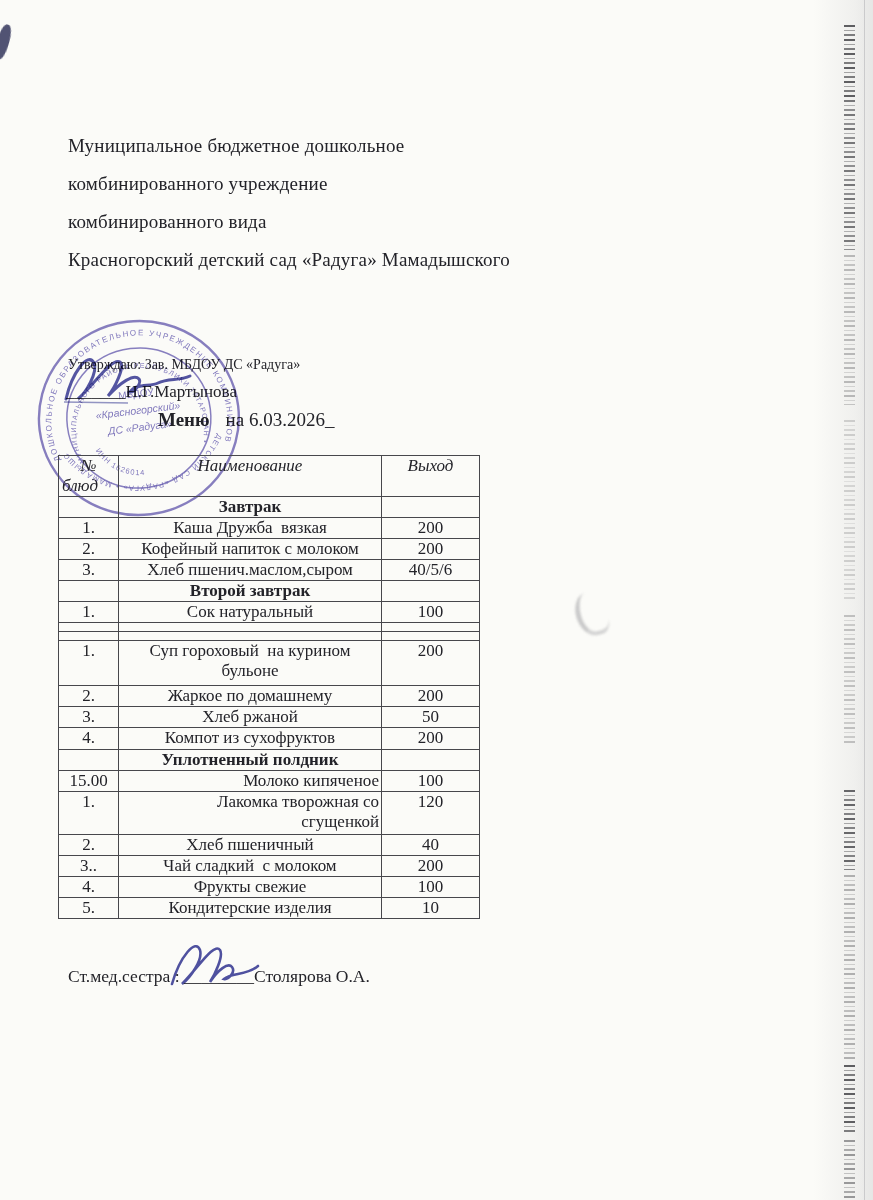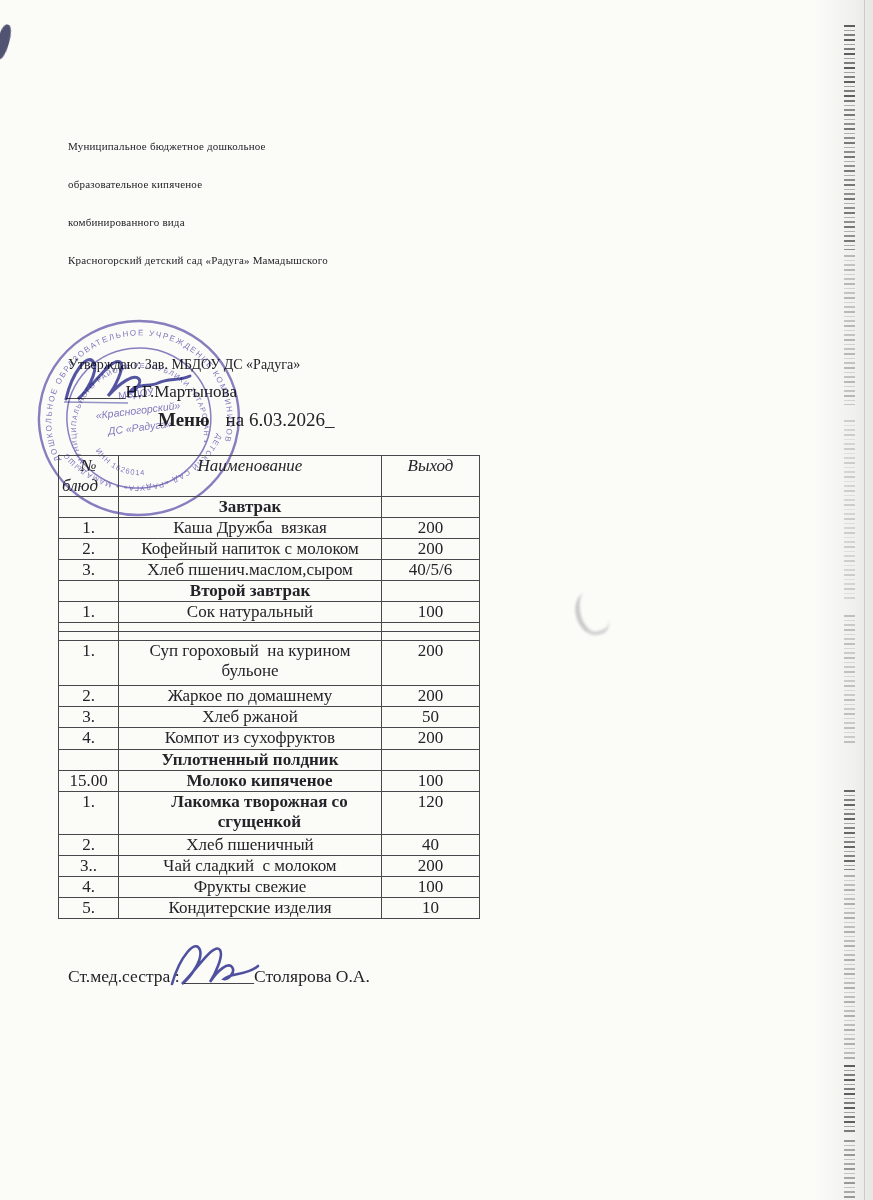--- a/index.html
+++ b/index.html
@@ -18,41 +18,41 @@
     background-image:repeating-linear-gradient(to bottom,
       rgba(25,25,30,.75) 0 2px, rgba(25,25,30,0) 2px 5px,
       rgba(25,25,30,.40) 5px 6px, rgba(25,25,30,0) 6px 9px,
       rgba(25,25,30,.60) 9px 11px, rgba(25,25,30,0) 11px 14px);}
   .corner-mark{position:absolute;left:-3px;top:24px;width:12px;height:36px;
     background:#34365c;opacity:.85;border-radius:45%;transform:rotate(16deg);filter:blur(.5px);}
   .smudge{position:absolute;left:576px;top:592px;width:26px;height:40px;
     border-left:5px solid rgba(125,125,130,.38);border-bottom:4px solid rgba(125,125,130,.30);
     border-radius:60% 40% 40% 70%;transform:rotate(-14deg);filter:blur(1px);}
 
-  .org-block{position:absolute;left:68px;top:127px;font-size:11px;line-height:38px;letter-spacing:.2px;}
+  .org-block{position:absolute;left:68px;top:127px;font-size:19px;line-height:38px;letter-spacing:.2px;}
   .approval{position:absolute;left:68px;top:349px;font-size:14px;margin-top:8px;}
   .approver-line{position:absolute;left:66px;top:382px;font-size:17px;}
   .menu-line{position:absolute;left:158px;top:409px;font-size:19px;}
   .menu-line .word{font-weight:bold;margin-right:16px;}
 
   .menu-table{position:absolute;left:58px;top:455px;width:421px;border-collapse:collapse;table-layout:fixed;font-size:17px;}
   .menu-table td{border:1px solid #47474c;padding:0 2px;text-align:center;vertical-align:middle;line-height:1.18;overflow:hidden;}
   .menu-table col.c1{width:60px}.menu-table col.c2{width:263px}.menu-table col.c3{width:98px}
   tr.hdr td{height:36px;font-style:italic;vertical-align:top;}
   tr.hdr .numhead{text-align:left;}
   tr.hdr .numhead .l1{text-align:center;}
   tr.hdr .numhead .l2{text-align:left;padding-left:1px;}
   tr.r20 td{height:20px;}
   tr.sec td{font-weight:600;}
   tr.obed td{height:40px;vertical-align:top;}
   tr.tall2 td{height:44px;vertical-align:top;}
   tr.tall2b td{height:42px;vertical-align:top;}
   tr.gap td{height:8px;padding:0;}
   td.name{white-space:pre-wrap;margin-left:35px;}
-  td.left{text-align:center;padding-left:21px;font-weight:bold;}
+  td.left{text-align:right;padding-left:21px;}
 
   .footer-line{position:absolute;left:68px;top:966px;font-size:17.5px;}
 
   .stamp{position:absolute;left:30px;top:315px;width:218px;height:208px;
     transform:rotate(-7deg);mix-blend-mode:multiply;opacity:.92;}
   .sig{position:absolute;mix-blend-mode:multiply;}
   .sig1{left:58px;top:343px;width:140px;height:68px;}
   .sig2{left:166px;top:936px;width:100px;height:58px;}
 </style>
 </head>
@@ -69,21 +69,21 @@
   <div class="streak" style="top:615px;height:130px;opacity:.3"></div>
   <div class="streak" style="top:790px;height:80px;opacity:.85"></div>
   <div class="streak" style="top:875px;height:185px;opacity:.4"></div>
   <div class="streak" style="top:1065px;height:70px;opacity:.9"></div>
   <div class="streak" style="top:1140px;height:60px;opacity:.55"></div>
   <div class="corner-mark"></div>
   <div class="smudge"></div>
 
   <div class="org-block">
     <div>Муниципальное бюджетное дошкольное</div>
-    <div>образовательное кипяченое</div>
+    <div>комбинированного учреждение</div>
     <div>комбинированного вида</div>
     <div>Красногорский детский сад «Радуга» Мамадышского</div>
   </div>
 
   <div class="approval">Утверждаю: Зав. МБДОУ ДС «Радуга»</div>
   <div class="approver-line"><span>_______</span><span>Н.Г.Мартынова</span></div>
 
   <div class="menu-line">
     <span class="word">Меню</span><span>на 6.03.2026_</span>
   </div>

